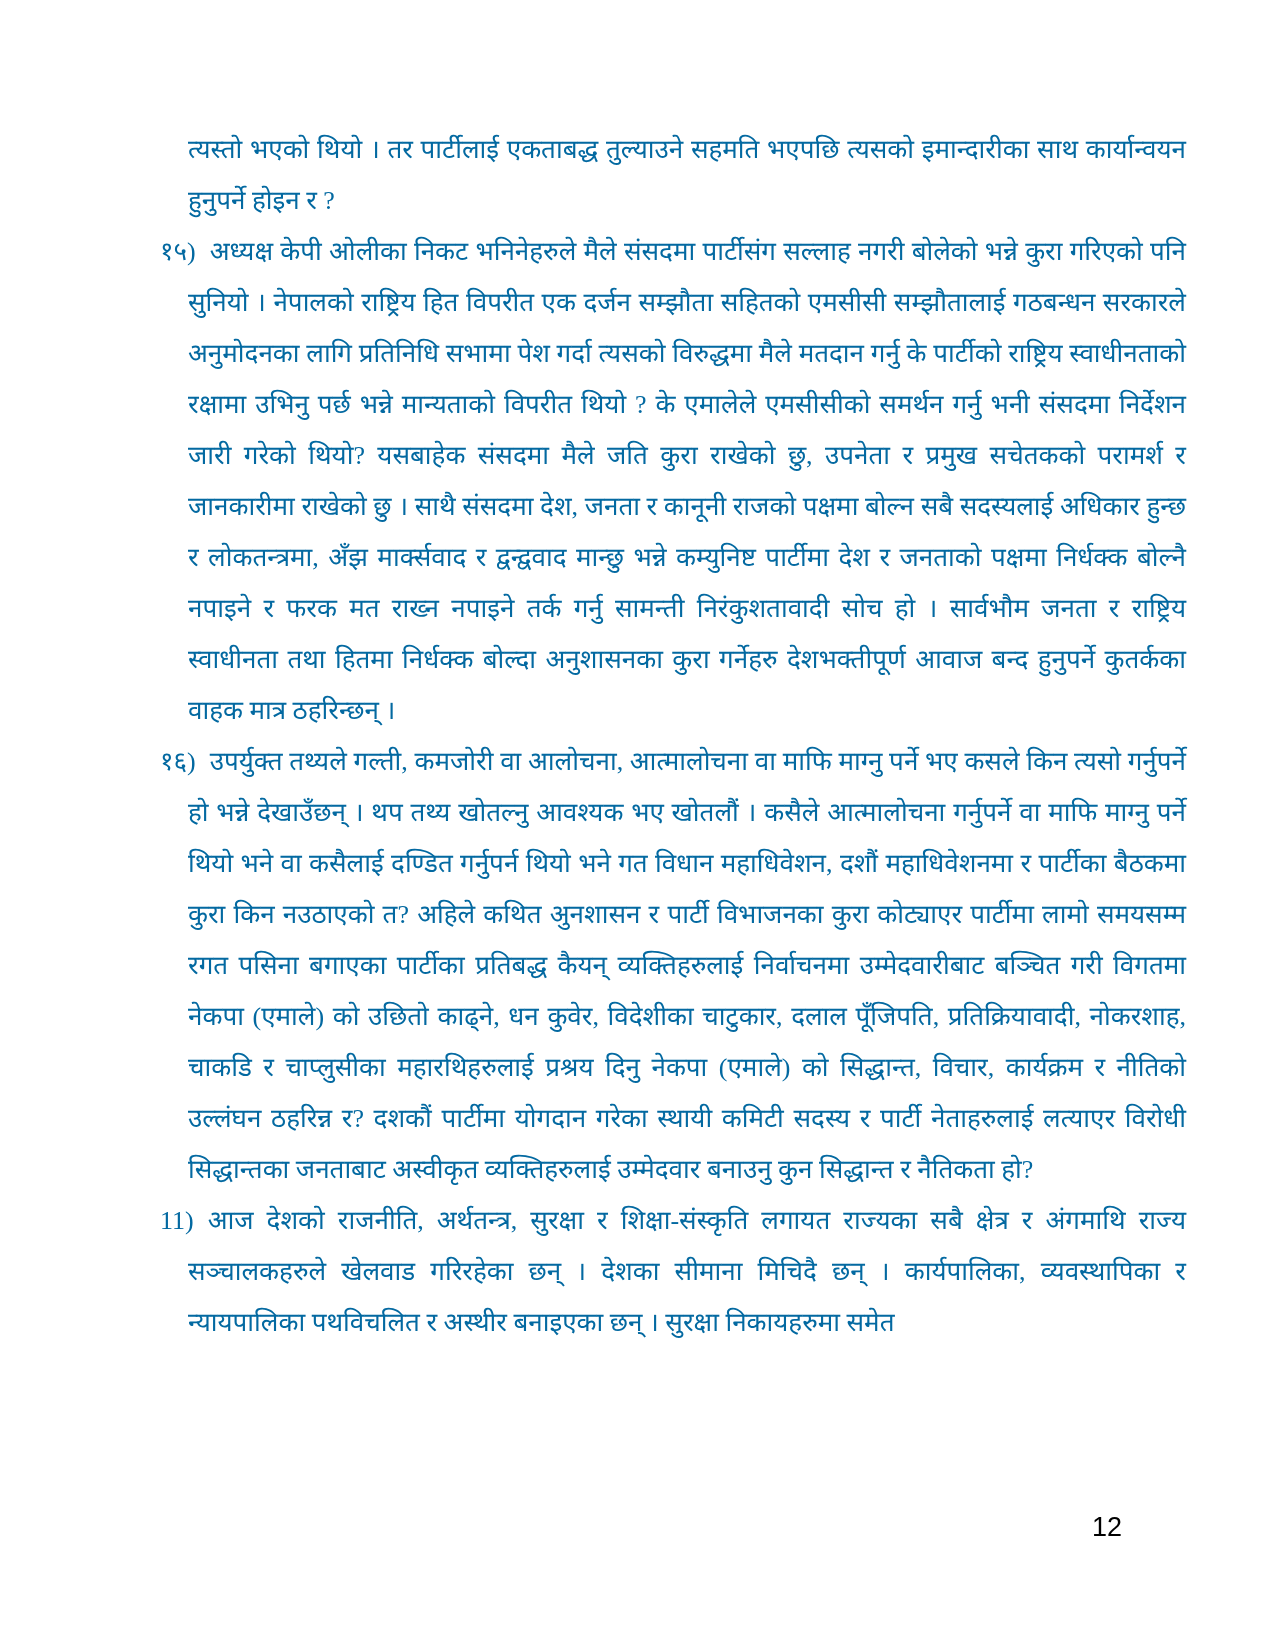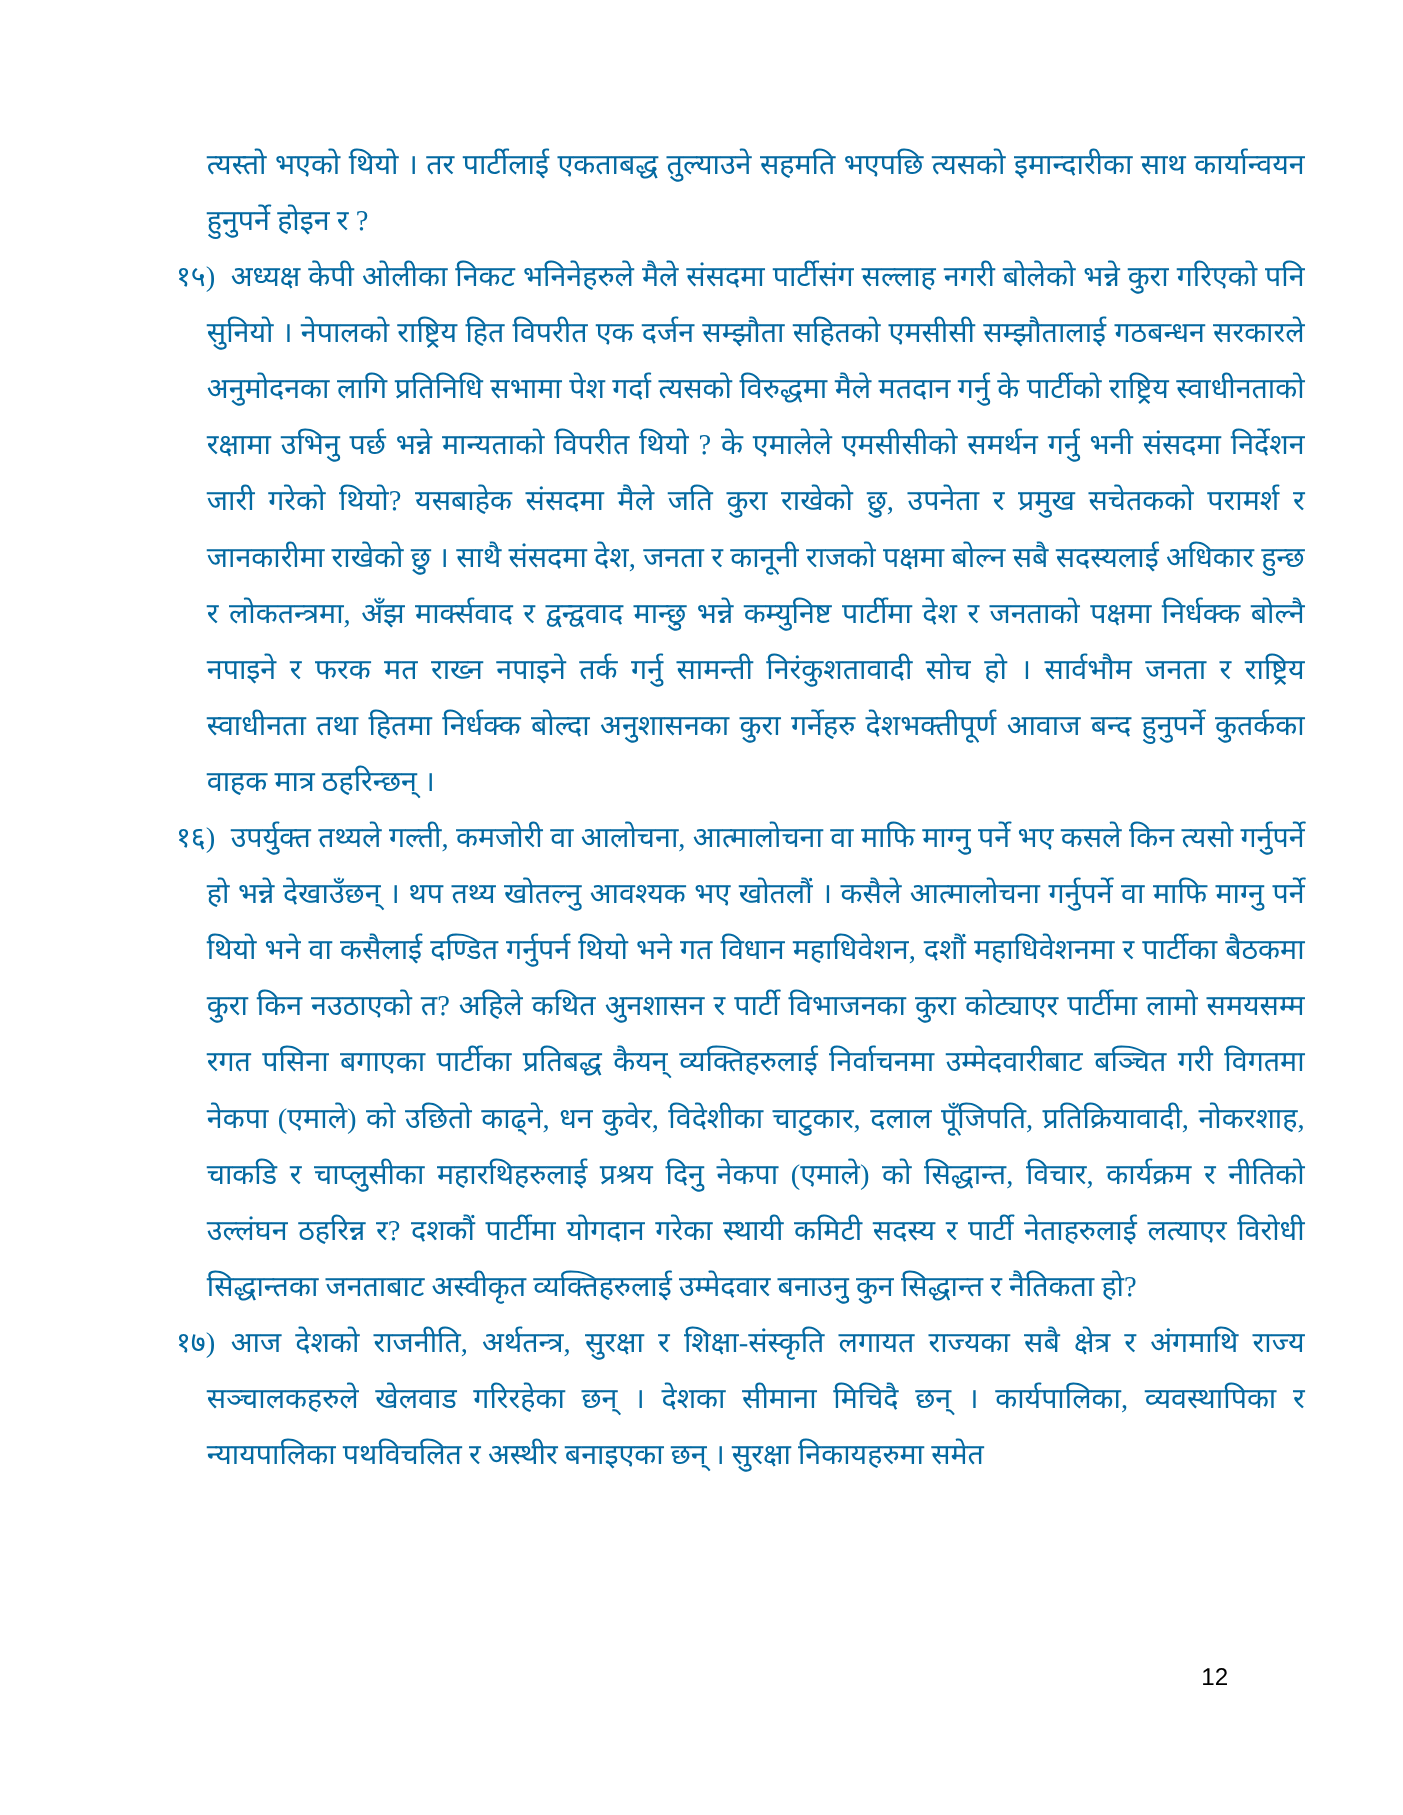--- a/index.html
+++ b/index.html
@@ -37,34 +37,34 @@
   .marker {
     font-weight: normal;
     margin-right: 14px;
     white-space: nowrap;
   }
   .pagenum {
     position: absolute;
     left: 1092px;
     top: 1512px;
     font-family: "Liberation Sans", "DejaVu Sans", sans-serif;
-    font-size: 22px;
+    font-size: 27px;
     color: #000000;
   }
 </style>
 </head>
 <body>
 
 <div class="page">
   <div class="content">
 
     <p class="para cont"><span class="ptext">त्यस्तो भएको थियो । तर पार्टीलाई एकताबद्ध तुल्याउने सहमति भएपछि त्यसको इमान्दारीका साथ कार्यान्वयन हुनुपर्ने होइन र ?</span></p>
 
     <p class="para numbered"><span class="marker">१५)</span><span class="ptext">अध्यक्ष केपी ओलीका निकट भनिनेहरुले मैले संसदमा पार्टीसंग सल्लाह नगरी बोलेको भन्ने कुरा गरिएको पनि सुनियो । नेपालको राष्ट्रिय हित विपरीत एक दर्जन सम्झौता सहितको एमसीसी सम्झौतालाई गठबन्धन सरकारले अनुमोदनका लागि प्रतिनिधि सभामा पेश गर्दा त्यसको विरुद्धमा मैले मतदान गर्नु के पार्टीको राष्ट्रिय स्वाधीनताको रक्षामा उभिनु पर्छ भन्ने मान्यताको विपरीत थियो ? के एमालेले एमसीसीको समर्थन गर्नु भनी संसदमा निर्देशन जारी गरेको थियो? यसबाहेक संसदमा मैले जति कुरा राखेको छु, उपनेता र प्रमुख सचेतकको परामर्श र जानकारीमा राखेको छु । साथै संसदमा देश, जनता र कानूनी राजको पक्षमा बोल्न सबै सदस्यलाई अधिकार हुन्छ र लोकतन्त्रमा, अँझ मार्क्सवाद र द्वन्द्ववाद मान्छु भन्ने कम्युनिष्ट पार्टीमा देश र जनताको पक्षमा निर्धक्क बोल्नै नपाइने र फरक मत राख्न नपाइने तर्क गर्नु सामन्ती निरंकुशतावादी सोच हो । सार्वभौम जनता र राष्ट्रिय स्वाधीनता तथा हितमा निर्धक्क बोल्दा अनुशासनका कुरा गर्नेहरु देशभक्तीपूर्ण आवाज बन्द हुनुपर्ने कुतर्कका वाहक मात्र ठहरिन्छन् ।</span></p>
 
     <p class="para numbered"><span class="marker">१६)</span><span class="ptext">उपर्युक्त तथ्यले गल्ती, कमजोरी वा आलोचना, आत्मालोचना वा माफि माग्नु पर्ने भए कसले किन त्यसो गर्नुपर्ने हो भन्ने देखाउँछन् । थप तथ्य खोतल्नु आवश्यक भए खोतलौं । कसैले आत्मालोचना गर्नुपर्ने वा माफि माग्नु पर्ने थियो भने वा कसैलाई दण्डित गर्नुपर्न थियो भने गत विधान महाधिवेशन, दशौं महाधिवेशनमा र पार्टीका बैठकमा कुरा किन नउठाएको त? अहिले कथित अुनशासन र पार्टी विभाजनका कुरा कोट्याएर पार्टीमा लामो समयसम्म रगत पसिना बगाएका पार्टीका प्रतिबद्ध कैयन् व्यक्तिहरुलाई निर्वाचनमा उम्मेदवारीबाट बञ्चित गरी विगतमा नेकपा (एमाले) को उछितो काढ्ने, धन कुवेर, विदेशीका चाटुकार, दलाल पूँजिपति, प्रतिक्रियावादी, नोकरशाह, चाकडि र चाप्लुसीका महारथिहरुलाई प्रश्रय दिनु नेकपा (एमाले) को सिद्धान्त, विचार, कार्यक्रम र नीतिको उल्लंघन ठहरिन्न र? दशकौं पार्टीमा योगदान गरेका स्थायी कमिटी सदस्य र पार्टी नेताहरुलाई लत्याएर विरोधी सिद्धान्तका जनताबाट अस्वीकृत व्यक्तिहरुलाई उम्मेदवार बनाउनु कुन सिद्धान्त र नैतिकता हो?</span></p>
 
-    <p class="para numbered"><span class="marker">१७)</span><span class="ptext">आज देशको राजनीति, अर्थतन्त्र, सुरक्षा र शिक्षा-संस्कृति लगायत राज्यका सबै क्षेत्र र अंगमाथि राज्य सञ्चालकहरुले खेलवाड गरिरहेका छन् । देशका सीमाना मिचिदै छन् । कार्यपालिका, व्यवस्थापिका र न्यायपालिका पथविचलित र अस्थीर बनाइएका छन् । सुरक्षा निकायहरुमा समेत</span></p>
+    <p class="para numbered"><span class="marker">11)</span><span class="ptext">आज देशको राजनीति, अर्थतन्त्र, सुरक्षा र शिक्षा-संस्कृति लगायत राज्यका सबै क्षेत्र र अंगमाथि राज्य सञ्चालकहरुले खेलवाड गरिरहेका छन् । देशका सीमाना मिचिदै छन् । कार्यपालिका, व्यवस्थापिका र न्यायपालिका पथविचलित र अस्थीर बनाइएका छन् । सुरक्षा निकायहरुमा समेत</span></p>
 
   </div>
 
   <div class="pagenum">12</div>
 </div>
 
 </body></html>

